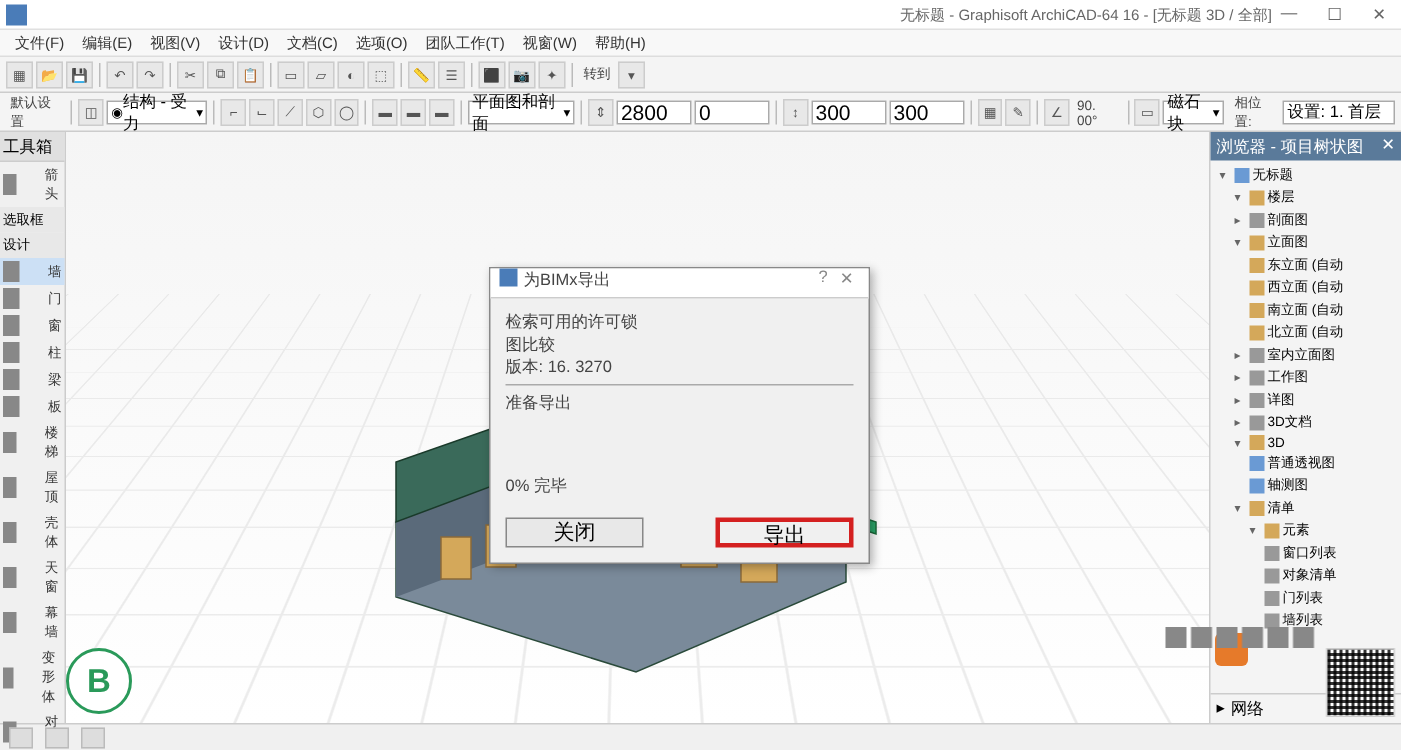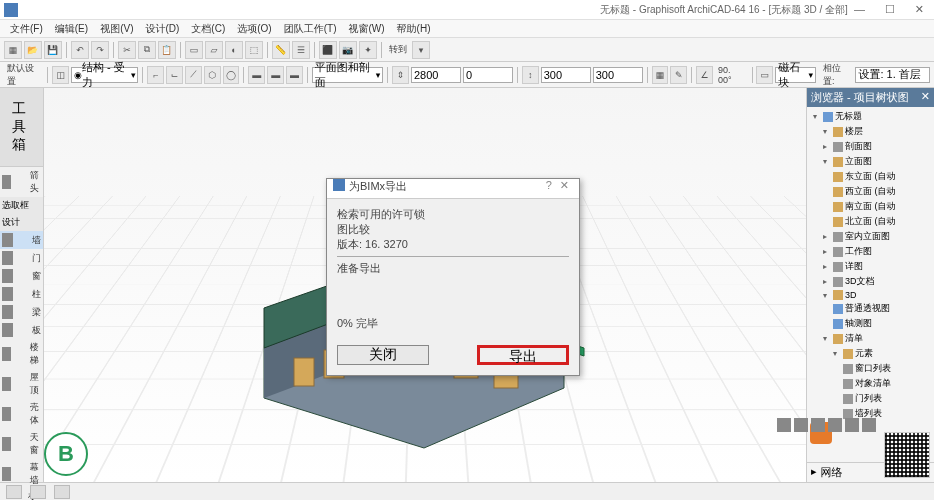--- a/index.html
+++ b/index.html
@@ -14,28 +14,28 @@
 
 
 .menubar { height: 18px; background: #f8f8f8; display: flex; align-items: center; padding: 0 4px; border-bottom: 1px solid #ddd; }
 .menubar span { padding: 0 6px; color: #333; font-size: 10px; cursor: pointer; }
 
 
 .toolbar { height: 24px; background: #f4f4f4; display: flex; align-items: center; padding: 2px 4px; border-bottom: 1px solid #ccc; gap: 2px; }
 .toolbar2 { height: 26px; }
 .tb-btn { width: 18px; height: 18px; background: #e8e8e8; border: 1px solid #ccc; display: inline-flex; align-items: center; justify-content: center; font-size: 9px; color: #555; cursor: pointer; }
 .tb-sep { width: 1px; height: 16px; background: #bbb; margin: 0 2px; }
-.tb-input { width: 50px; height: 16px; border: 1px solid #aaa; font-size: 11px; padding: 0 2px; background: #fff; }
+.tb-input { width: 50px; height: 16px; border: 1px solid #aaa; font-size: 14px; padding: 0 2px; background: #fff; }
 .tb-label { font-size: 9px; color: #444; padding: 0 3px; }
 .tb-dropdown { height: 16px; border: 1px solid #aaa; font-size: 9px; padding: 0 2px; background: #fff; display: inline-flex; align-items: center; }
 
 
 .main { display: flex; height: calc(500px - 20px - 18px - 24px - 26px - 18px); }
 .left-panel { width: 44px; background: #f0f0f0; border-right: 1px solid #ccc; display: flex; flex-direction: column; }
-.left-panel .hdr { font-size: 14px; padding: 12px; background: #e0e0e0; border-bottom: 1px solid #ccc; }
+.left-panel .hdr { font-size: 11px; padding: 2px; background: #e0e0e0; border-bottom: 1px solid #ccc; }
 .tool-item { display: flex; align-items: center; padding: 2px; gap: 19px; cursor: pointer; }
 .tool-item.sel { background: #cce0f5; }
 .tool-icon { width: 14px; height: 14px; background: #888; display: inline-block; }
 .tool-lbl { font-size: 9px; color: #333; }
 .tool-section { font-size: 9px; padding: 2px; background: #e8e8e8; cursor: pointer; }
 
 .viewport { flex: 1; position: relative; background: #fafafa; overflow: hidden; }
 .viewport-inner { position: absolute; inset: 0; background: linear-gradient(#f5f5f5, #fff); }
 .grid { position: absolute; inset: 0; background-image: 
   repeating-linear-gradient(0deg, transparent, transparent 30px, #e0e0e0 30px, #e0e0e0 31px),

